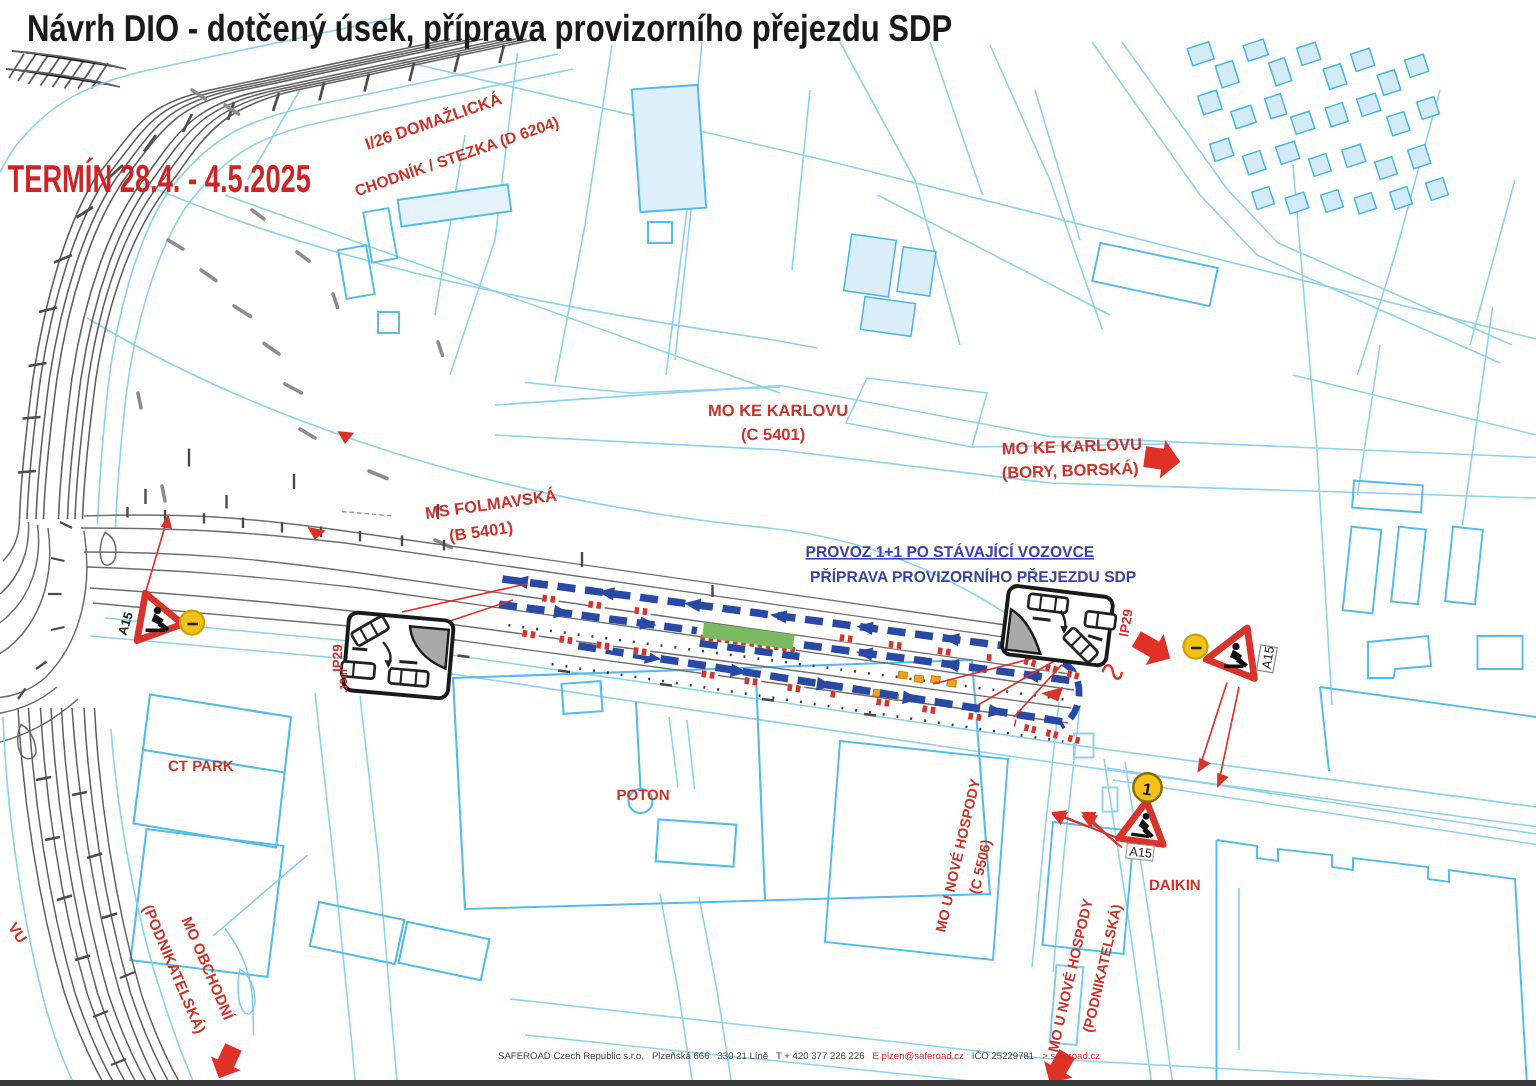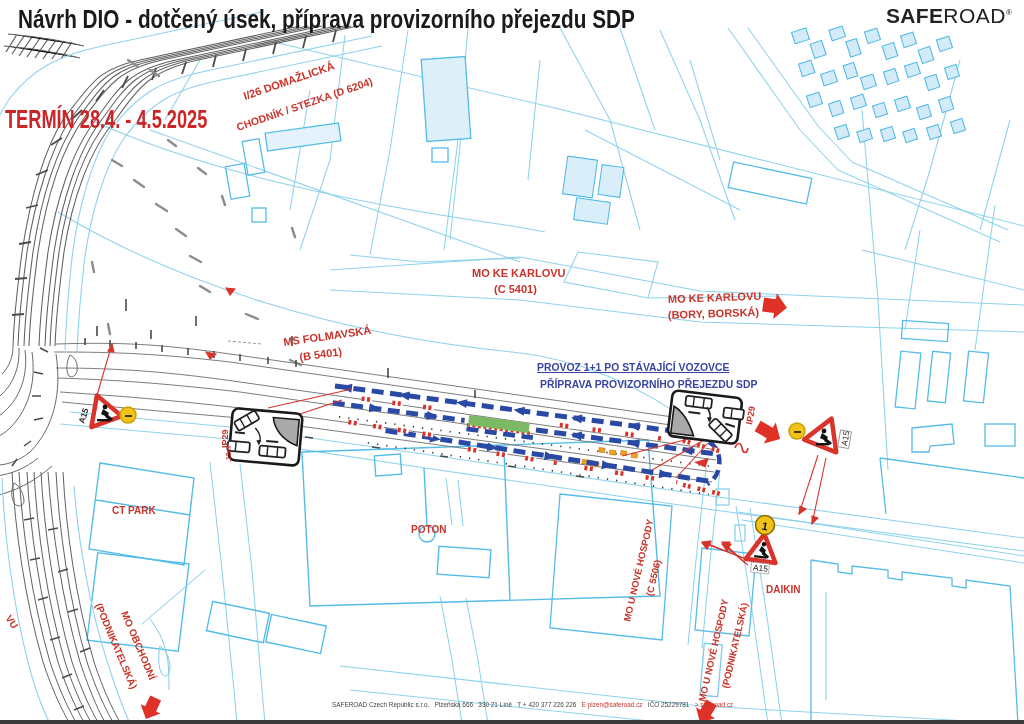--- a/index.html
+++ b/index.html
@@ -569,20 +569,19 @@
 </g>
 
 <g fill="#3a45a0" font-weight="bold" font-size="10.4" font-family="Liberation Sans, sans-serif">
   <text x="537" y="371" text-decoration="underline">PROVOZ 1+1 PO STÁVAJÍCÍ VOZOVCE</text>
   <text x="540" y="388">PŘÍPRAVA PROVIZORNÍHO PŘEJEZDU SDP</text>
 </g>
 </svg>
 
 <div class="abs" style="left:18px;top:5px;font-size:25px;font-weight:bold;color:#1a1a1a;transform:scaleX(0.83);transform-origin:0 0;white-space:nowrap;">Návrh DIO - dotčený úsek, příprava provizorního přejezdu SDP</div>
 
-<div class="abs" style="left:886px;top:4px;font-size:21px;color:#222;letter-spacing:0.3px;"><span style="font-weight:bold;">SAFE</span><span style="font-weight:normal;letter-spacing:0.5px;">ROAD</span><span style="font-size:8px;vertical-align:8px;">®</span></div>
 
 <div class="abs" style="left:5px;top:104px;font-size:26px;font-weight:bold;color:#cc2527;transform:scaleX(0.70);transform-origin:0 0;white-space:nowrap;">TERMÍN 28.4. - 4.5.2025</div>
 
 <div class="abs" style="left:332px;top:701px;font-size:6.4px;color:#444;letter-spacing:0px;">SAFEROAD Czech Republic s.r.o. &nbsp; Plzeňská 666 &nbsp; 330 21 Líně &nbsp; T + 420 377 226 226 &nbsp; <span style="color:#c9342b">E plzen@saferoad.cz</span> &nbsp; IČO 25229781 &nbsp; <span style="color:#c9342b">&gt; saferoad.cz</span></div>
 
 <div class="abs" style="left:0;top:720px;width:1024px;height:3.5px;background:#3a3a3a;"></div>
 </div>
 
 </body></html>

